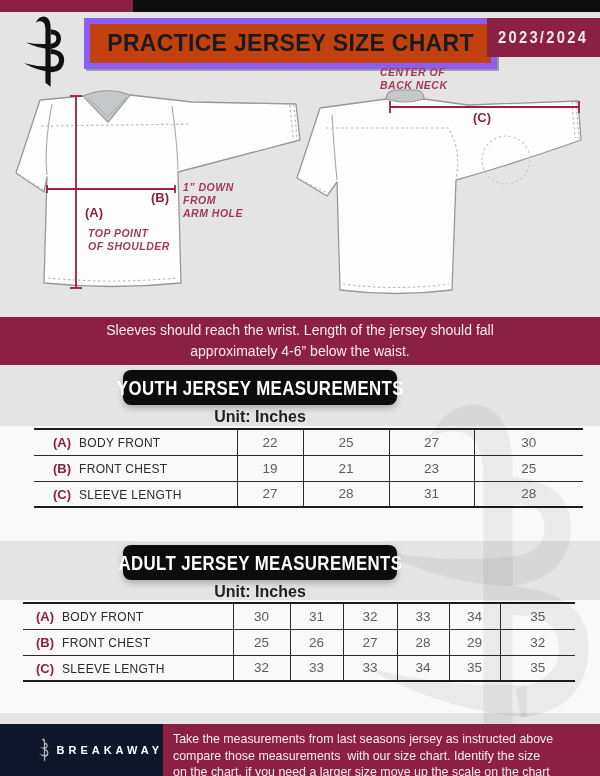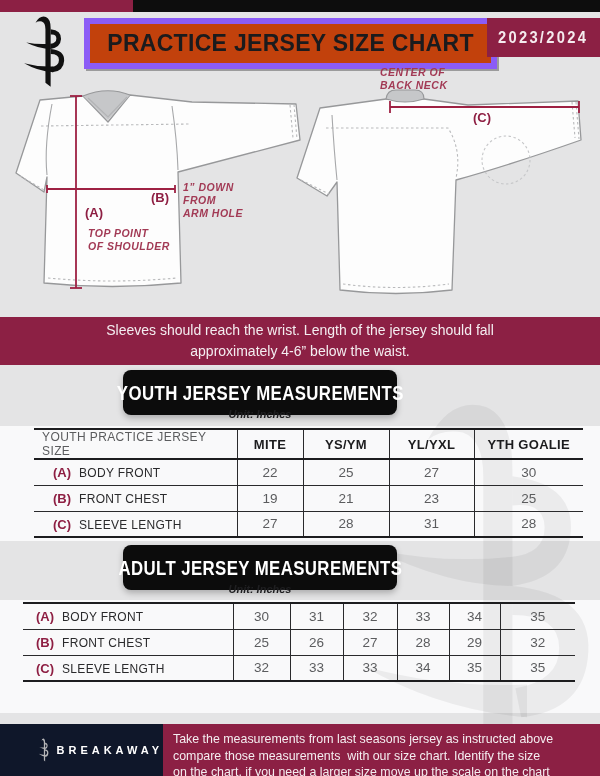--- a/index.html
+++ b/index.html
@@ -27,27 +27,27 @@
   
   #diagram{position:absolute;left:0;top:60px;width:600px;height:257px;z-index:2;}
   .note{position:absolute;z-index:3;color:#a23a55;font-style:italic;font-weight:bold;
         font-size:10.5px;line-height:13px;letter-spacing:.5px;white-space:pre-line;}
   .pt{position:absolute;z-index:3;color:#8e1f43;font-weight:bold;font-size:13px;font-style:normal;}
   
   .advice{position:absolute;left:0;top:317px;width:600px;height:48px;background:#8c2044;z-index:2;
           display:flex;align-items:center;justify-content:center;text-align:center;
           color:#f4edf0;font-size:14px;line-height:21px;white-space:pre-line;}
   
-  .section-banner{position:absolute;left:123px;width:274px;height:45px;background:#0c0c0c;
+  .section-banner{position:absolute;left:123px;width:274px;height:35px;background:#0c0c0c;
                   border-radius:8px;z-index:2;display:flex;align-items:center;justify-content:center;
                   box-shadow:0 3px 6px rgba(0,0,0,.25);}
   .section-banner span{color:#fff;font-weight:bold;font-size:21px;letter-spacing:.5px;
                        transform:scaleX(.8);white-space:nowrap;}
   .unit{position:absolute;left:0;width:520px;text-align:center;z-index:2;
-        font-style:italic;font-weight:bold;font-size:11px;color:#1f1f21;}
+        font-weight:bold;font-size:16px;color:#1f1f21;}
   
   table{position:absolute;border-collapse:collapse;table-layout:fixed;z-index:2;
         border-top:2.2px solid #1d1d1f;border-bottom:2.2px solid #1d1d1f;}
   tr.head{height:29px;border-bottom:2.2px solid #1d1d1f;}
   tr.row{height:26px;}
   tr.row + tr.row{border-top:1.4px solid #2a2a2c;}
   td{padding:0;vertical-align:middle;}
   td.v{border-left:1.4px solid #2a2a2c;text-align:center;}
   .size-label{color:#5b5c5e;font-size:12px;letter-spacing:.4px;padding-left:8px;}
   .col-head{font-weight:bold;color:#1c1c1e;font-size:13px;letter-spacing:.3px;}
@@ -178,27 +178,20 @@
 
 <table id="youth-table" style="left:34px;top:428px;width:549px;">
   <colgroup>
       <col style="width:203px">
       <col style="width:66px">
       <col style="width:86px">
       <col style="width:85px">
       <col style="width:109px">
     </colgroup>
   <tbody>
-      <tr class="head">
-    <td class="size-label">YOUTH PRACTICE JERSEY SIZE</td>
-    <td class="v col-head">MITE</td>
-    <td class="v col-head">YS/YM</td>
-    <td class="v col-head">YL/YXL</td>
-    <td class="v col-head">YTH GOALIE</td>
-  </tr>
   <tr class="row">
     <td class="row-label"><span class="key">(A)</span><span class="name">BODY FRONT</span></td>
     <td class="v val">22</td>
     <td class="v val">25</td>
     <td class="v val">27</td>
     <td class="v val">30</td>
   </tr>
   <tr class="row">
     <td class="row-label"><span class="key">(B)</span><span class="name">FRONT CHEST</span></td>
     <td class="v val">19</td>

